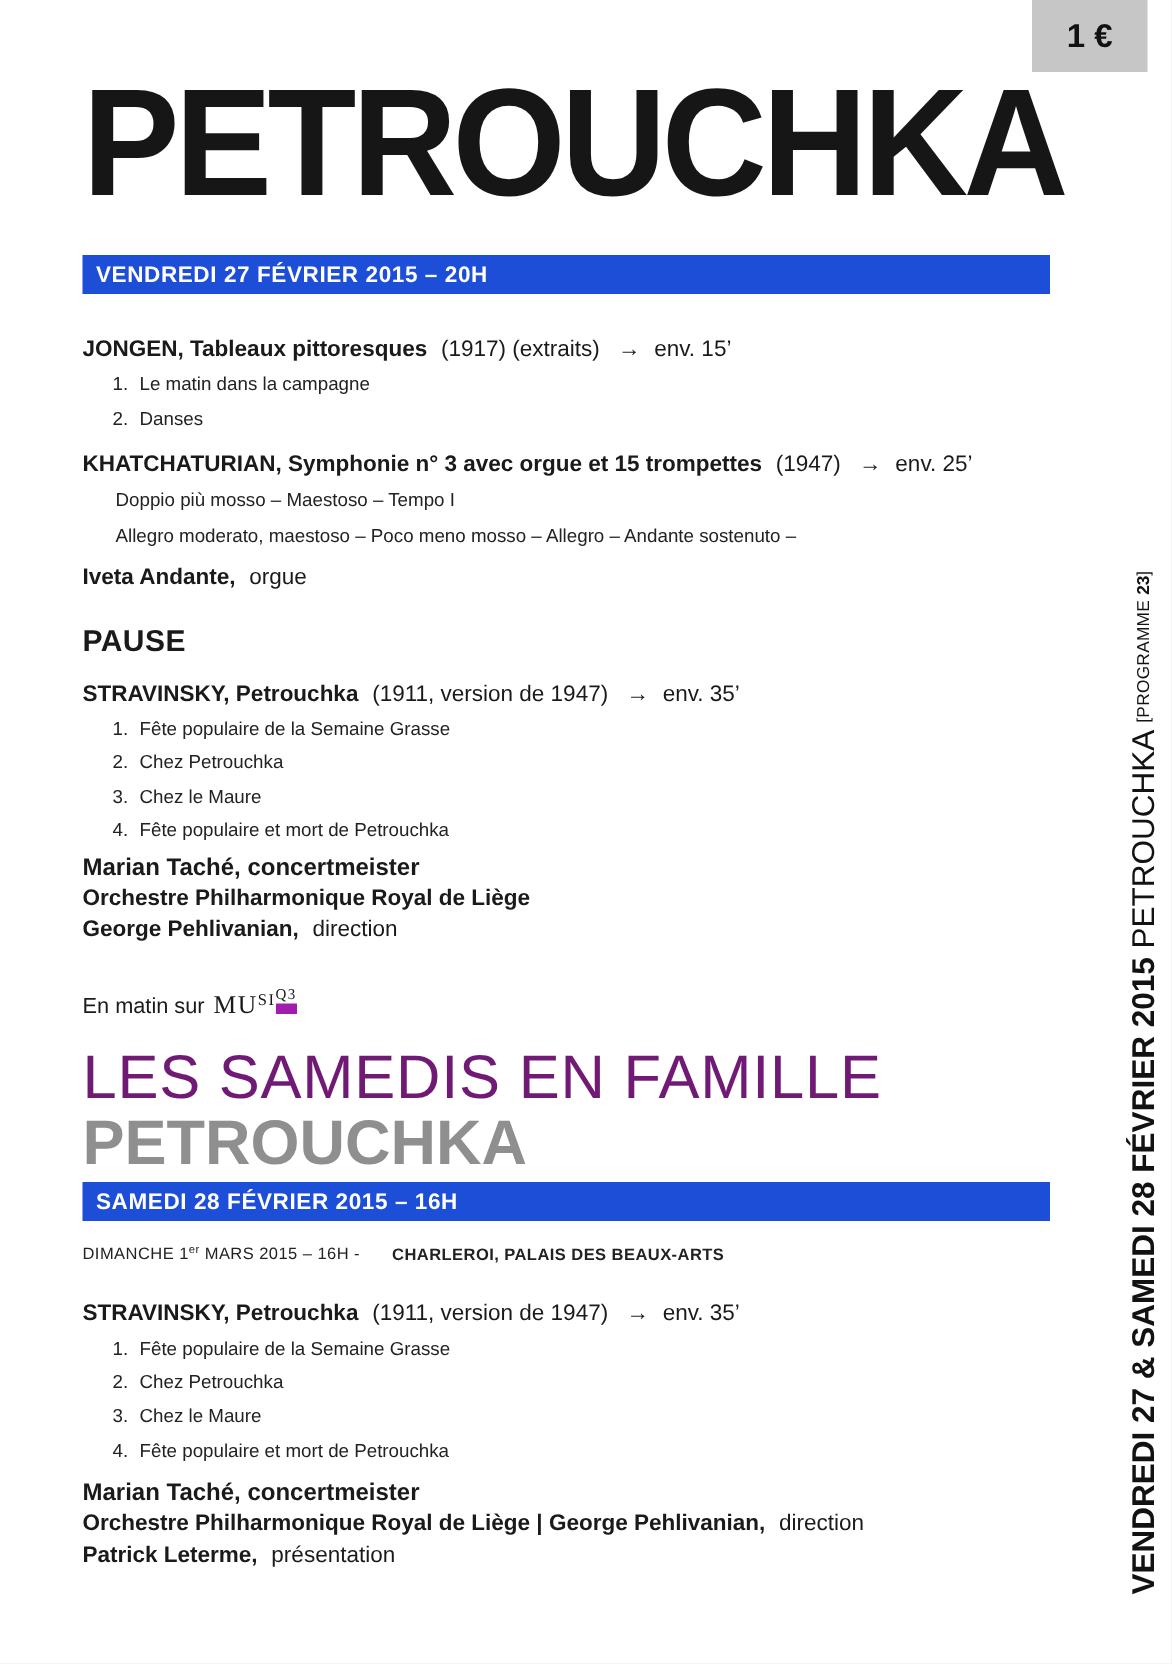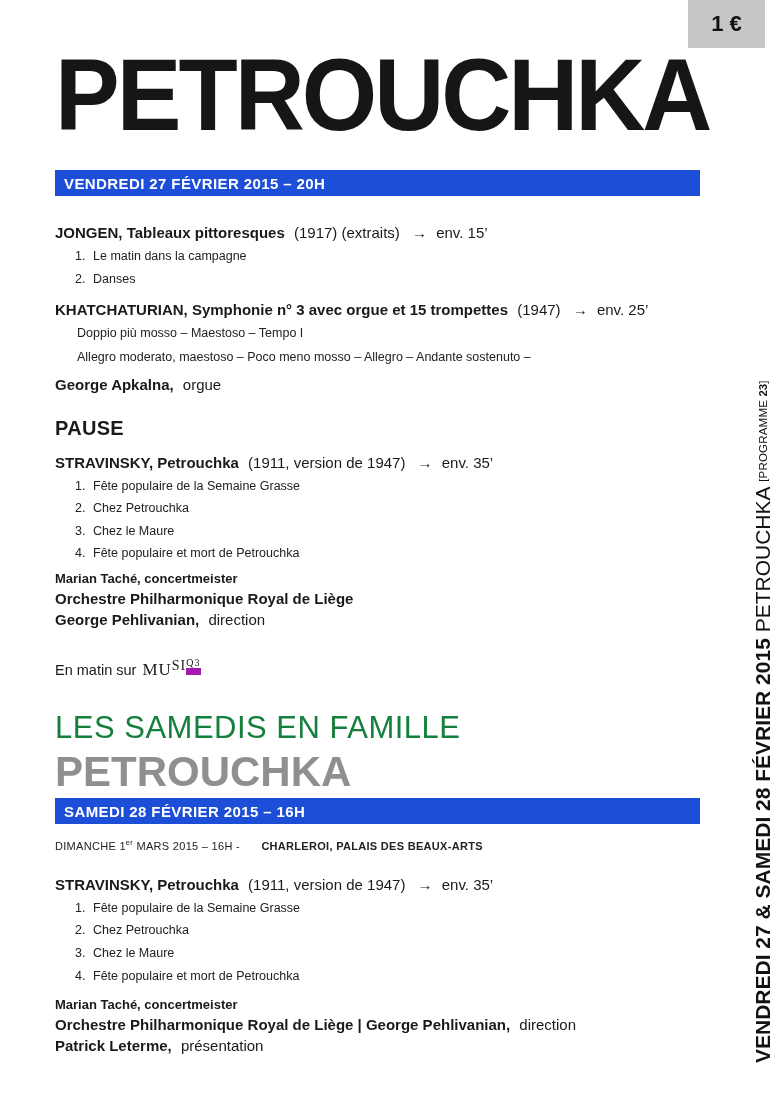--- a/index.html
+++ b/index.html
@@ -96,36 +96,36 @@
   
   .performer { margin-top: 10px; font-size: 15px; }
   .performer .name { font-weight: 700; }
   .performer .role { margin-left: 5px; }
   
   .pause { margin-top: 24px; font-size: 20px; font-weight: 700; letter-spacing: 0.3px; }
   
   .credits { margin-top: 8px; }
   .credits2 { margin-top: 12px; }
   .credits p, .credits2 p { font-size: 15px; line-height: 21px; }
-  .credits p.sm, .credits2 p.sm { font-size: 13px; line-height: 18px; }
+  .credits p.sm, .credits2 p.sm { font-size: 16px; line-height: 18px; }
   .credits .cname, .credits2 .cname { font-weight: 700; }
   .credits .crole, .credits2 .crole { margin-left: 5px; font-weight: 400; }
   
   .broadcast { margin-top: 30px; font-size: 14.5px; }
   .musiq { font-family: "Liberation Serif", serif; margin-left: 6px; letter-spacing: 1px; }
   .musiq .mu { font-size: 17px; }
-  .musiq .si { font-size: 14px; position: relative; top: -5px; }
+  .musiq .si { font-size: 11px; position: relative; top: -5px; }
   .musiq .q3 { font-size: 10px; position: relative; top: -9px; border-bottom: 7px solid #a21caf; }
   
   .family1 {
-    margin-top: 26px;
-    font-size: 31px;
+    margin-top: 16px;
+    font-size: 41px;
     line-height: 44px;
     font-weight: 400;
-    color: #15803d;
+    color: #701a75;
     letter-spacing: 0.5px;
   }
   .family2 {
     font-size: 42px;
     line-height: 44px;
     font-weight: 700;
     color: #8f8f8f;
   }
   
   .alt-date { margin-top: 14px; font-size: 11px; letter-spacing: 0.3px; color: #222; }
@@ -175,21 +175,21 @@
     <p class="work-line mt-14">
       <span class="wtitle">KHATCHATURIAN, Symphonie n° 3 avec orgue et 15 trompettes</span>
       <span class="wdetail">(1947)</span>
       <span class="arrow">→</span>
       <span class="wduration">env. 25’</span>
     </p>
     <div class="movement-line">Doppio più mosso – Maestoso – Tempo I</div>
     <div class="movement-line">Allegro moderato, maestoso – Poco meno mosso – Allegro – Andante sostenuto –</div>
 
     <p class="performer">
-      <span class="name">George Apkalna,</span>
+      <span class="name">Iveta Andante,</span>
       <span class="role">orgue</span>
     </p>
 
     <p class="pause">PAUSE</p>
 
     <p class="work-line mt-14">
       <span class="wtitle">STRAVINSKY, Petrouchka</span>
       <span class="wdetail">(1911, version de 1947)</span>
       <span class="arrow">→</span>
       <span class="wduration">env. 35’</span>

